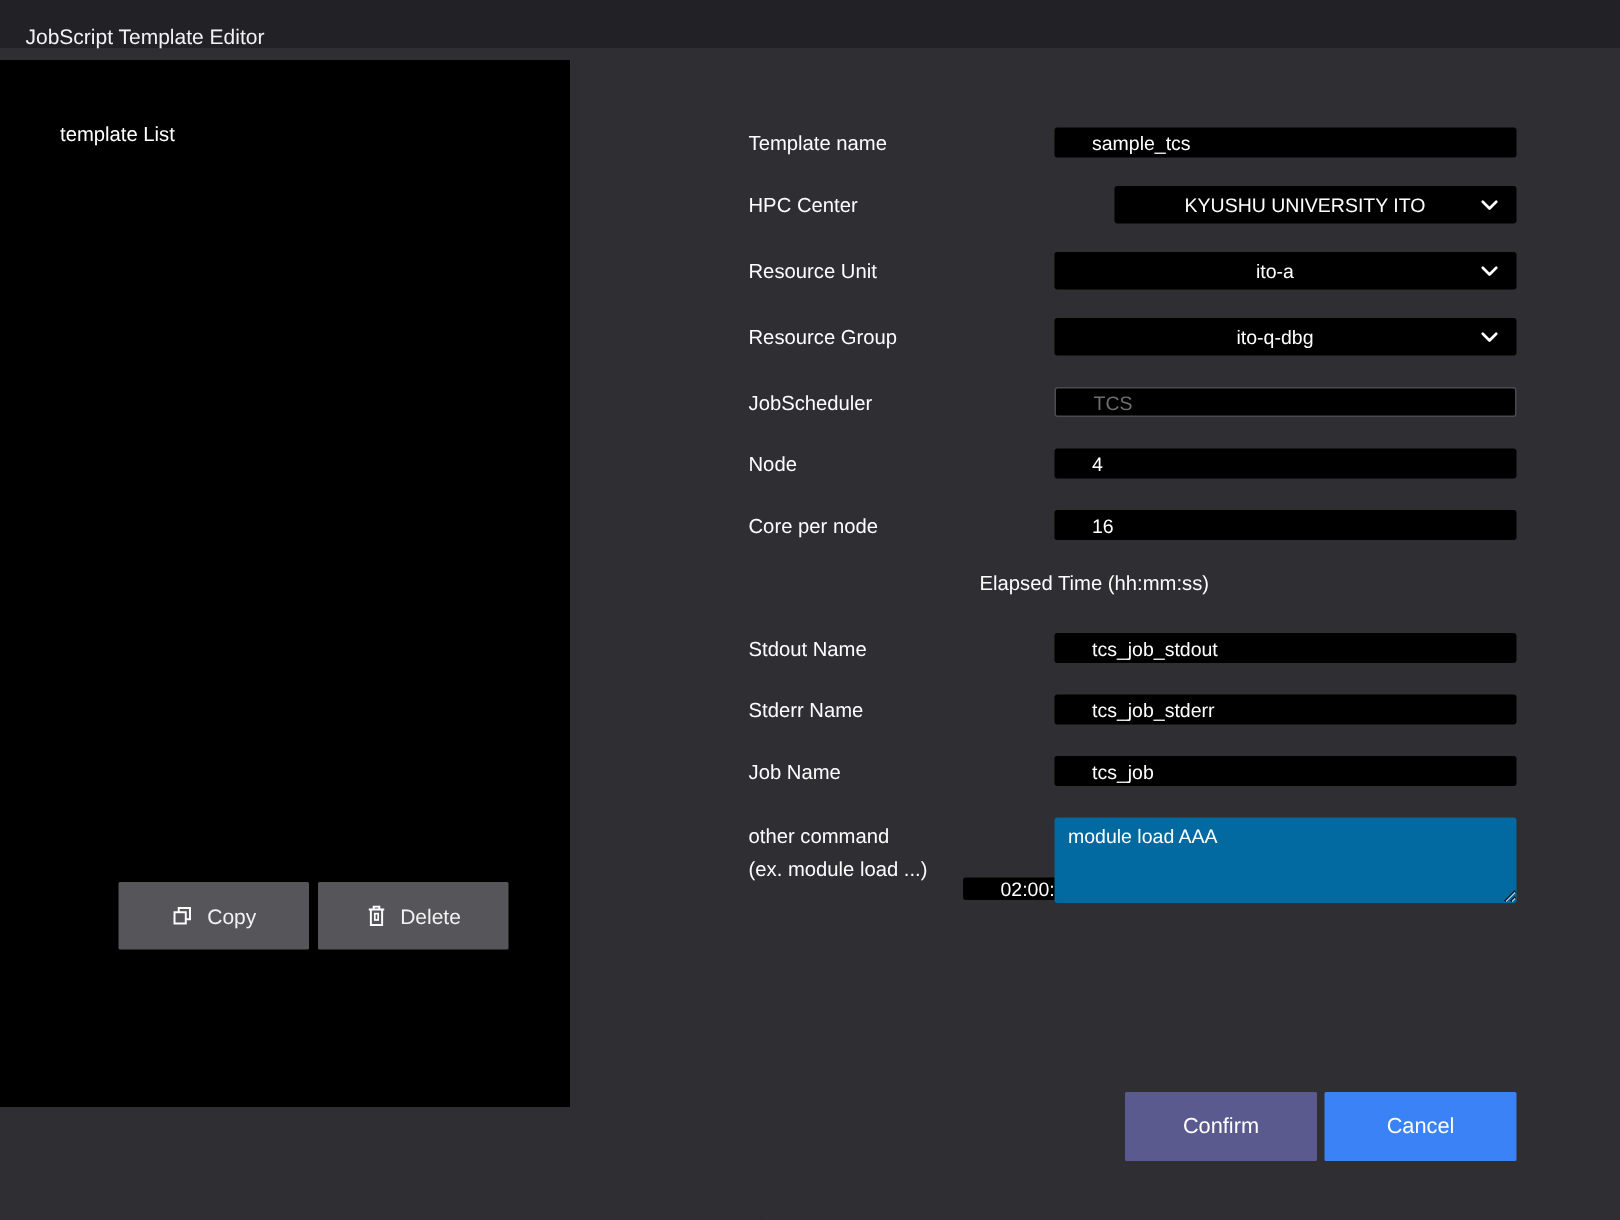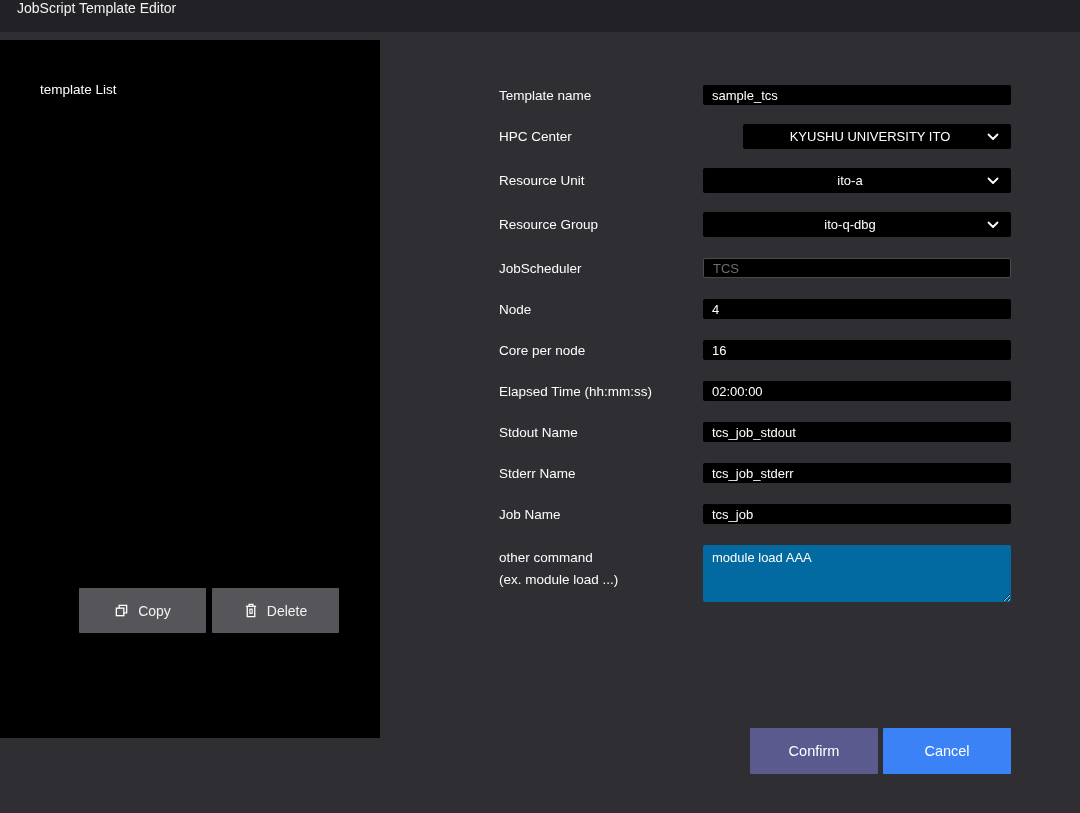--- a/index.html
+++ b/index.html
@@ -10,21 +10,21 @@
     font-family: "Liberation Sans", "DejaVu Sans", sans-serif;
     overflow: hidden;
     color: #ffffff;
   }
 
   
   .titlebar {
     position: absolute; top: 0; left: 0;
     width: 1080px; height: 32px;
     background: #212126;
-    display: flex; align-items: flex-start;
+    display: flex; align-items: flex-end;
     padding-left: 17px;
     font-size: 14px; color: #f2f2f2;
   }
 
   
   .template-panel {
     position: absolute; left: 0; top: 40px;
     width: 380px; height: 698px;
     background: #000000;
   }
@@ -66,21 +66,21 @@
     font-size: 13.5px; color: #fdfdfd;
     line-height: 22px;
     align-self: flex-start;
     padding-top: 2px;
   }
   .tinput {
     flex: 1; height: 100%;
     background: #000000; color: #ffffff;
     border: none; outline: none;
     font-family: inherit; font-size: 13px;
-    padding: 0 9px;
+    padding: 0 25px;
     border-radius: 2px;
   }
   .tinput:disabled, .tinput[readonly] {
     color: #6e6e6e;
     border: 1px solid #4b4b4f;
     -webkit-text-fill-color: #6e6e6e;
   }
   .fselect {
     flex: 1; height: 100%;
     background: #000000; color: #ffffff;
@@ -103,21 +103,21 @@
   }
 
   
   .r0  { top: 85px;  height: 20px; }
   .r1  { top: 124px; height: 25px; gap: 40px; }
   .r2  { top: 168px; height: 25px; }
   .r3  { top: 212px; height: 25px; }
   .r4  { top: 258px; height: 20px; }
   .r5  { top: 299px; height: 20px; }
   .r6  { top: 340px; height: 20px; }
-  .r7  { top: 381px; height: 20px; }
+  .r7  { top: 381px; height: 20px; flex-direction: column; }
   .r8  { top: 422px; height: 20px; }
   .r9  { top: 463px; height: 20px; }
   .r10 { top: 504px; height: 20px; }
   .r11 { top: 545px; align-items: flex-start; }
 
   
   .action-btn {
     position: absolute; top: 728px;
     width: 128px; height: 46px;
     border: none; cursor: pointer;

